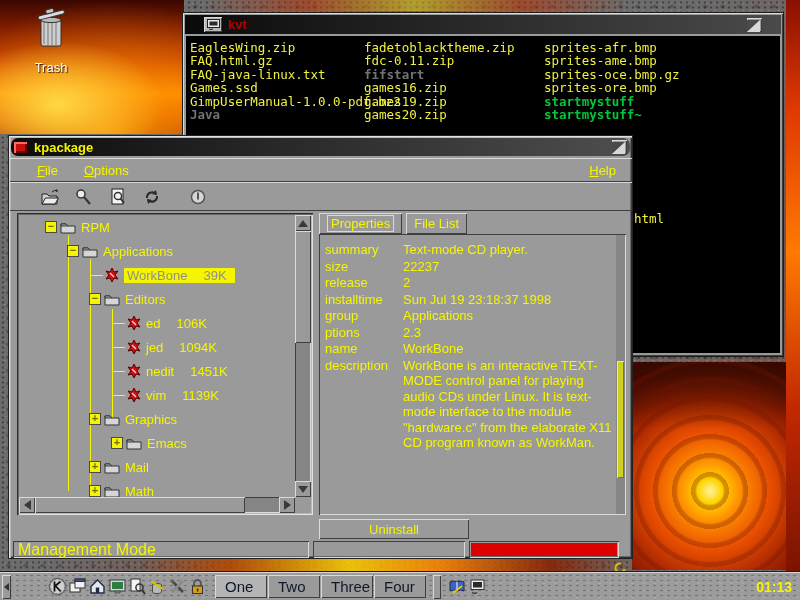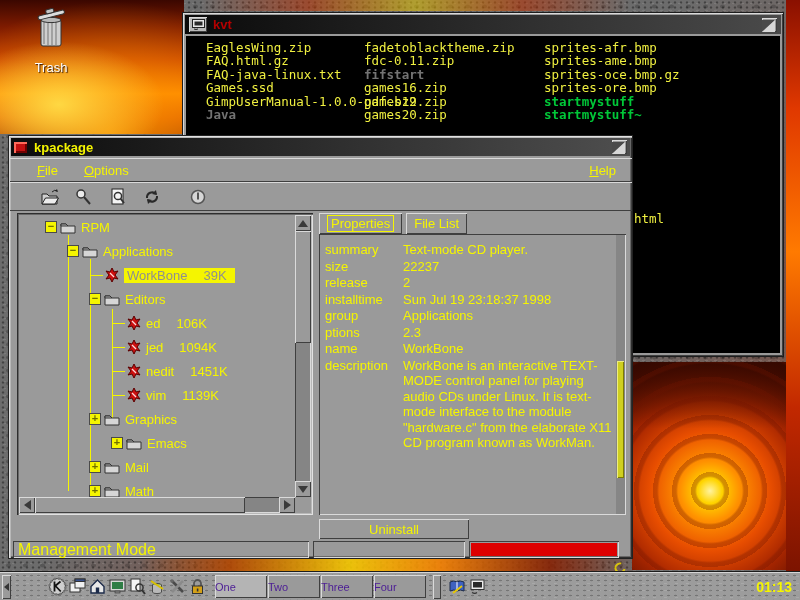--- a/index.html
+++ b/index.html
@@ -41,37 +41,37 @@
   .in   { box-shadow: inset 1px 1px 0 #3f3f3f, inset -1px -1px 0 #dadada; }
   .in2  { box-shadow: inset 1px 1px 0 #2e2e2e, inset 2px 2px 0 #686868, inset -1px -1px 0 #e2e2e2, inset -2px -2px 0 #b8b8b8; }
   .ylw { color:#f5f500; }
   
   #trash { position:absolute; left:16px; top:8px; width:70px; text-align:center; }
   #trash .tlabel { color:#fff; font-size:13px; text-shadow:1px 1px 1px #301000; margin-top:2px; }
   
   #kvt { position:absolute; left:182px; top:12px; width:602px; height:345px;
     background:#9a9a9a; border:1px solid #1d1d1d; }
   #kvt .tb { height:19px; margin:2px; display:flex; align-items:center;
-    background:linear-gradient(90deg,#0a0a0a,#2e2e2e 55%,#4a4a4a); padding:0 4px; }
+    background:linear-gradient(90deg,#0a0a0a,#2e2e2e 55%,#4a4a4a); padding:0 19px; }
   #kvt .tb .wtitle { color:#b40000; font-weight:bold; font-size:13px; margin-left:6px; }
   .appbtn { width:18px; height:15px; background:#b8b8b8; display:flex; align-items:center; justify-content:center; }
   .maxbtn { margin-left:auto; width:15px; height:14px; background:#9a9a9a; }
   #kvt .body { position:absolute; left:3px; right:3px; top:23px; bottom:3px; background:#000;
     font-family:"DejaVu Sans Mono", monospace; font-size:12.5px; line-height:13.4px; }
   .tcol { position:absolute; top:5px; white-space:nowrap; }
   .trow { display:block; height:13.4px; }
   .fy { color:#f0f040; }
   .fd { color:#737373; font-weight:bold; }
   .fx { color:#00c838; font-weight:bold; }
   #kvt .fragment { position:absolute; left:448px; top:176px; color:#f0f040; }
   
   #kpkg { position:absolute; left:8px; top:135px; width:625px; height:424px;
     background:#9a9a9a; border:1px solid #222; }
   #kpkg .titlebar { height:18px; margin:2px; display:flex; align-items:center; padding:0 3px;
-    background:linear-gradient(90deg,#0c0c0c,#303030 55%,#4e4e4e); }
+    background:linear-gradient(90deg,#0c0c0c,#303030 55%,#4e4e4e);border-radius:7px; }
   #kpkg .titlebar .wtitle { color:#f5f500; font-weight:bold; font-size:13px; margin-left:7px; }
   .menucube { width:13px; height:11px; background:#c41010;
     box-shadow: inset 2px 2px 0 #ff6a5a, inset -2px -2px 0 #6e0000; }
   .menubar { height:24px; display:flex; align-items:center; padding:0 14px 0 28px; font-size:13px; }
   .mitem { margin-right:26px; cursor:default; }
   .mitem .u { text-decoration:underline; }
   .mhelp { margin-left:auto; margin-right:2px; }
   .toolbar { height:29px; display:flex; align-items:center; padding-left:30px; }
   .tbtn { width:22px; height:24px; display:flex; align-items:center; justify-content:center; margin-right:12px; }
   .tbtn.last { margin-left:12px; }
@@ -129,21 +129,21 @@
     background-size:7px 5px, 11px 7px;
     border-top:1px solid #d6d6d6; box-shadow:0 -1px 0 #1c1c1c;
     display:flex; align-items:center; }
   .handle { width:9px; height:24px; margin-left:2px; background:#9a9a9a;
     display:flex; align-items:center; justify-content:center; }
   .handle .tri { border-top:4px solid transparent; border-bottom:4px solid transparent; border-right:5px solid #333; }
   .pbtn { width:20px; height:24px; display:flex; align-items:center; justify-content:center; }
   .icons1 { margin-left:36px; display:flex; }
   .pager { margin-left:8px; display:flex; }
   .pager-btn { width:52px; height:23px; margin-right:1px; display:flex; align-items:center;
-    font-size:11px; color:#4c1d95; background:#9a9a9a; }
+    padding-left:10px; font-size:15px; color:#0f172a; background:#9a9a9a; }
   .pager-btn.active { background:#b4b4b4; }
   .tb-div { width:8px; height:24px; margin-left:6px; background:#9a9a9a; }
   .icons2 { margin-left:6px; display:flex; }
   #clock { position:absolute; right:8px; top:0; height:28px; display:flex; align-items:center;
     color:#f5f500; font-size:14px; font-weight:bold; }
 </style>
 </head>
 <body>
 
 <div id="desktop">
@@ -183,21 +183,21 @@
       </span>
       <span class="wtitle">kvt</span>
       <span class="maxbtn out">
         <svg width="13" height="12" viewBox="0 0 13 12">
           <path d="M0 0 H13 L0 12 Z" fill="#4a4a4a"></path>
           <path d="M13 0 V12 H0 Z" fill="#d8d8d8"></path>
         </svg>
       </span>
     </div>
     <div class="body">
-      <div class="tcol" style="left:20px">
+      <div class="tcol" style="left:4px">
         <span class="trow fy">EaglesWing.zip</span>
         <span class="trow fy">FAQ.html.gz</span>
         <span class="trow fy">FAQ-java-linux.txt</span>
         <span class="trow fy">Games.ssd</span>
         <span class="trow fy">GimpUserManual-1.0.0-pdf.bz2</span>
         <span class="trow fd">Java</span>
       </div>
       <div class="tcol" style="left:178px">
         <span class="trow fy">fadetoblacktheme.zip</span>
         <span class="trow fy">fdc-0.11.zip</span>

